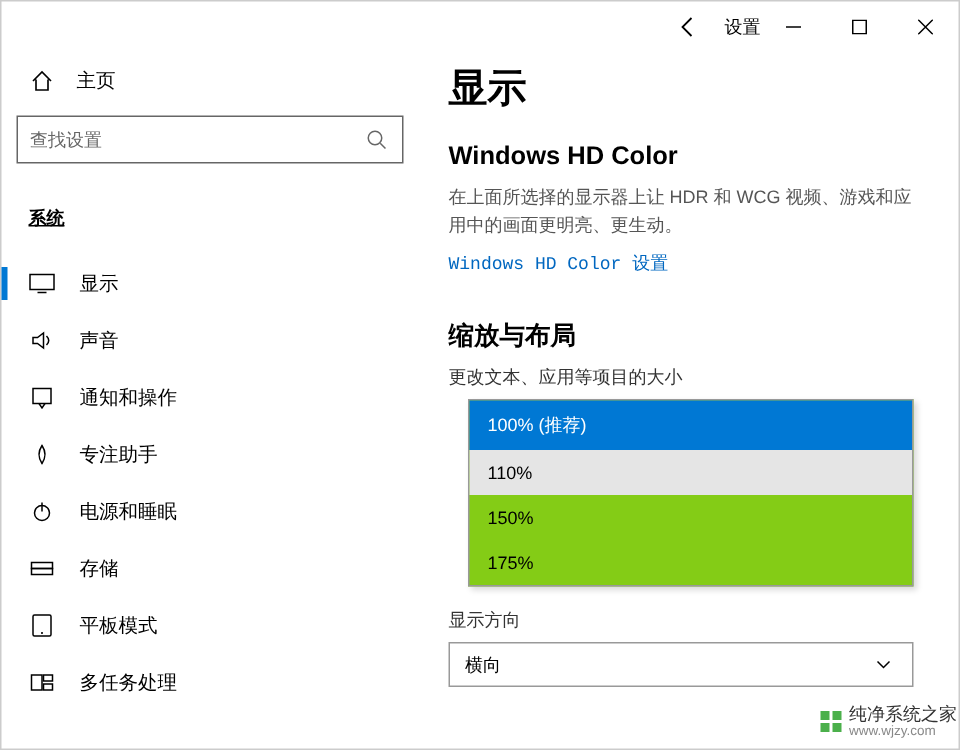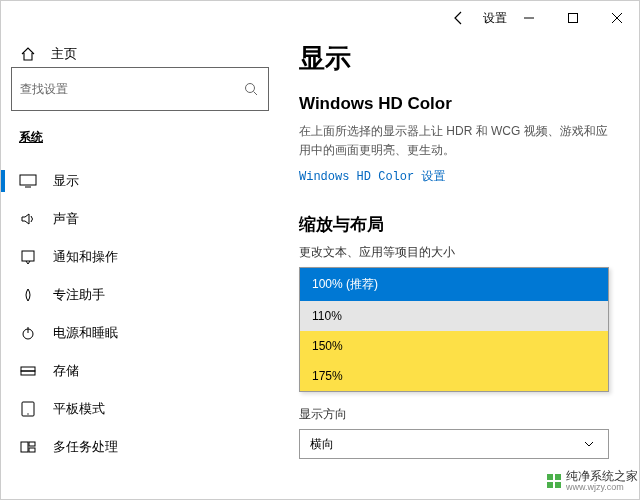--- a/index.html
+++ b/index.html
@@ -6,33 +6,33 @@
   body { width: 640px; height: 500px; background: #fff; overflow: hidden; position: relative; border: 1px solid #ccc; }
   .titlebar { height: 34px; display: flex; align-items: center; justify-content: flex-end; padding: 0 0 0 10px; }
   .titlebar-left { display: flex; align-items: center; gap: 14px; }
   .back-btn { width: 20px; height: 20px; display:flex; align-items:center; justify-content:center; cursor:pointer; }
   .title-text { font-size: 12px; color: #000; }
   .win-controls { display:flex; }
   .win-btn { width: 44px; height: 34px; display:flex; align-items:center; justify-content:center; cursor:pointer; }
   .body-area { display:flex; height: calc(100% - 34px); }
   .sidebar { width: 278px; padding: 6px 10px 0 10px; display:flex; flex-direction:column; gap: 0; }
   .home-row { display:flex; align-items:center; gap: 14px; padding: 4px 8px; font-size: 13px; cursor:pointer; }
-  .search-box { height: 44px; border: 1px solid #666; display:flex; align-items:center; padding: 0 8px; justify-content:space-between; color:#666; font-size:12px; }
-  .group-label { margin-top: 18px; font-size: 12px; font-weight:600; padding: 0 8px 8px 8px; border-bottom: 0; text-decoration: underline; }
+  .search-box { margin-top: 10px; height: 32px; border: 1px solid #666; display:flex; align-items:center; padding: 0 8px; justify-content:space-between; color:#666; font-size:12px; }
+  .group-label { margin-top: 28px; font-size: 12px; font-weight:600; padding: 0 8px 8px 8px; border-bottom: 0; text-decoration: underline; }
   .nav-list { margin-top: 8px; display:flex; flex-direction:column; }
   .nav-item { display:flex; align-items:center; gap: 16px; padding: 10px 8px; font-size: 13px; cursor:pointer; position:relative; }
   .nav-item.active::before { content:""; position:absolute; left:-10px; top:8px; bottom:8px; width:4px; background:#0078d4; }
   .icon { width:18px; height:18px; display:flex; align-items:center; justify-content:center; flex-shrink:0; }
   .content { flex:1; padding: 6px 30px 0 20px; overflow:hidden; position:relative; }
   .h1 { font-size: 26px; font-weight: 600; margin-bottom: 18px; }
   .h2 { font-size: 17px; font-weight: 600; margin-bottom: 8px; }
   .desc { font-size: 12px; color:#555; line-height:1.6; margin-bottom: 6px; }
   .link { font-size: 12px; color:#0067c0; cursor:pointer; display:inline-block; margin-bottom: 28px; font-family: Liberation Mono, monospace; }
   .field-label { font-size: 12px; color:#333; margin-bottom: 6px; margin-top: 2px; }
-  .dropdown-open { border:1px solid #999; background:#fde047; box-shadow: 2px 2px 4px rgba(0,0,0,0.15); font-size:12px; margin-bottom: 14px; }
+  .dropdown-open { border:1px solid #999; background:#84cc16; box-shadow: 2px 2px 4px rgba(0,0,0,0.15); font-size:12px; margin-bottom: 14px; margin-left: 13px; }
   .dd-option { padding: 8px 12px; cursor:pointer; }
   .dd-option.selected { background:#0078d4; color:#fff; }
   .dd-option.hover { background:#e5e5e5; }
   .select-closed { border:1px solid #999; height:30px; display:flex; align-items:center; justify-content:space-between; padding:0 10px; font-size:12px; cursor:pointer; margin-bottom:14px; }
   .watermark { position:absolute; right:1px; bottom:6px; display:flex; align-items:center; gap:4px; font-size:12px; color:#333; }
   .wm-logo { width:16px; height:16px; }
   svg { display:block; }
 </style>
 </head>
 <body>

